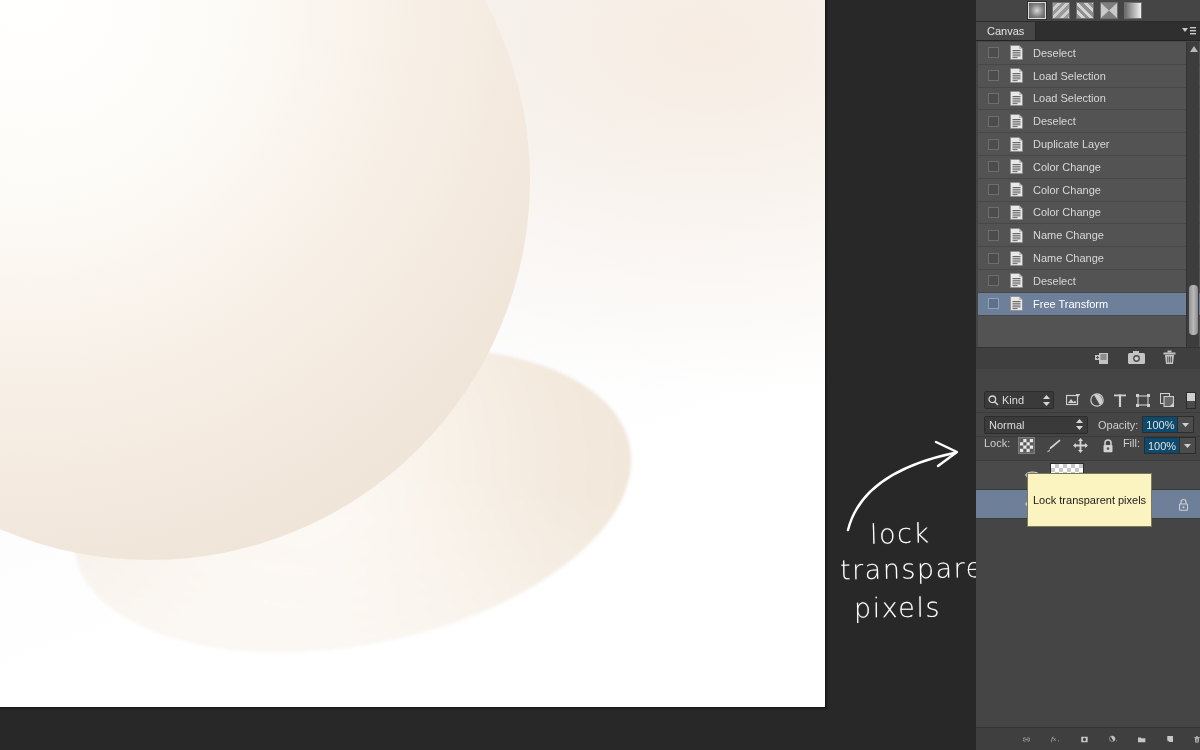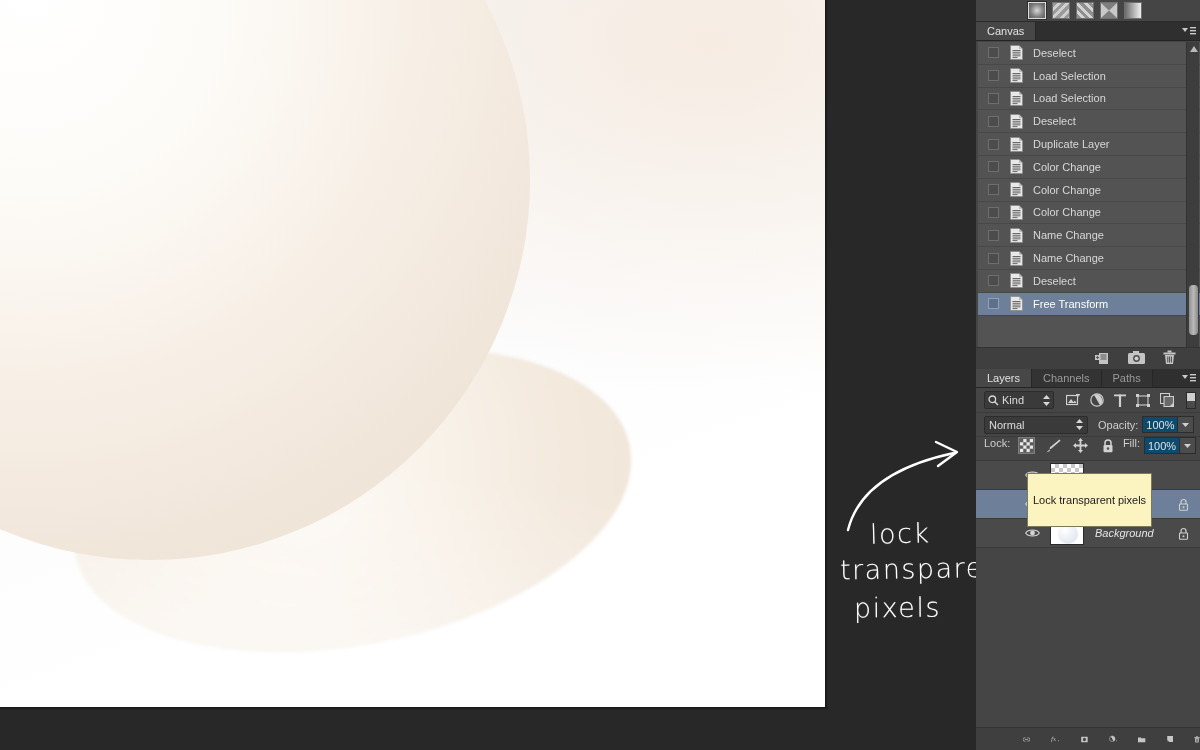--- a/index.html
+++ b/index.html
@@ -527,33 +527,20 @@
           <path d="M2 5 L11 5 L10 14 L3 14 Z" fill="#c4c4c4"></path>
           <rect x="4.3" y="6.5" width="1" height="6" fill="#4a4a4a"></rect>
           <rect x="6.1" y="6.5" width="1" height="6" fill="#4a4a4a"></rect>
           <rect x="7.9" y="6.5" width="1" height="6" fill="#4a4a4a"></rect>
         </svg>
       </div>
     </div>
   </div>
 
   <div id="layers-panel">
-    <div class="panel-tabbar" id="layers-tabbar">
-      <div class="panel-tab active">Layers</div>
-      <div class="panel-tab">Channels</div>
-      <div class="panel-tab">Paths</div>
-      <div class="panel-menu-btn">
-        <svg width="14" height="11" viewBox="0 0 14 11">
-          <path d="M0 2 L6 2 L3 6 Z" fill="#c9c9c9"></path>
-          <rect x="8" y="1" width="6" height="1.4" fill="#c9c9c9"></rect>
-          <rect x="8" y="4" width="6" height="1.4" fill="#c9c9c9"></rect>
-          <rect x="8" y="7" width="6" height="1.4" fill="#c9c9c9"></rect>
-        </svg>
-      </div>
-    </div>
 
     <div id="kind-row">
       <div id="kind-select">
         <svg width="11" height="11" viewBox="0 0 11 11">
           <circle cx="4.3" cy="4.3" r="3.3" stroke="#d6d6d6" stroke-width="1.3" fill="none"></circle>
           <line x1="6.8" y1="6.8" x2="10" y2="10" stroke="#d6d6d6" stroke-width="1.4"></line>
         </svg>
         <span>Kind</span>
         <svg width="7" height="11" viewBox="0 0 7 11" style="margin-left:auto">
           <path d="M3.5 0 L7 4 L0 4 Z" fill="#d6d6d6"></path>
@@ -675,39 +662,20 @@
             <svg width="15" height="10" viewBox="0 0 15 10" style="display:block">
               <path d="M0.7 5 C3 1, 12 1, 14.3 5 C12 9, 3 9, 0.7 5 Z" fill="none" stroke="#d4d4d4" stroke-width="1.1"></path>
               <circle cx="7.5" cy="5" r="2.4" fill="#d4d4d4"></circle>
             </svg>
           </span>
           <span class="layer-thumb">
             <div class="checker"></div>
             <div class="thumb-blob"></div>
           </span>
           <span class="layer-name">shadow</span>
-          <span class="layer-lock">
-            <svg width="11" height="13" viewBox="0 0 11 13" style="display:block">
-              <path d="M3 6 L3 4 A2.5 2.5 0 0 1 8 4 L8 6" stroke="#cfcfcf" stroke-width="1.2" fill="none"></path>
-              <rect x="1.5" y="6" width="8" height="6.3" rx="0.8" fill="none" stroke="#cfcfcf" stroke-width="1.1"></rect>
-              <circle cx="5.5" cy="9.2" r="1" fill="#cfcfcf"></circle>
-            </svg>
-          </span>
-        </div>
-        <div class="layer-row">
-          <span class="layer-eye">
-            <svg width="15" height="10" viewBox="0 0 15 10" style="display:block">
-              <path d="M0.7 5 C3 1, 12 1, 14.3 5 C12 9, 3 9, 0.7 5 Z" fill="none" stroke="#d4d4d4" stroke-width="1.1"></path>
-              <circle cx="7.5" cy="5" r="2.4" fill="#d4d4d4"></circle>
-            </svg>
-          </span>
-          <span class="layer-thumb">
-            <div class="thumb-sphere"></div>
-          </span>
-          <span class="layer-name italic">Background</span>
           <span class="layer-lock">
             <svg width="11" height="13" viewBox="0 0 11 13" style="display:block">
               <path d="M3 6 L3 4 A2.5 2.5 0 0 1 8 4 L8 6" stroke="#cfcfcf" stroke-width="1.2" fill="none"></path>
               <rect x="1.5" y="6" width="8" height="6.3" rx="0.8" fill="none" stroke="#cfcfcf" stroke-width="1.1"></rect>
               <circle cx="5.5" cy="9.2" r="1" fill="#cfcfcf"></circle>
             </svg>
           </span>
         </div>
       </div>
 

